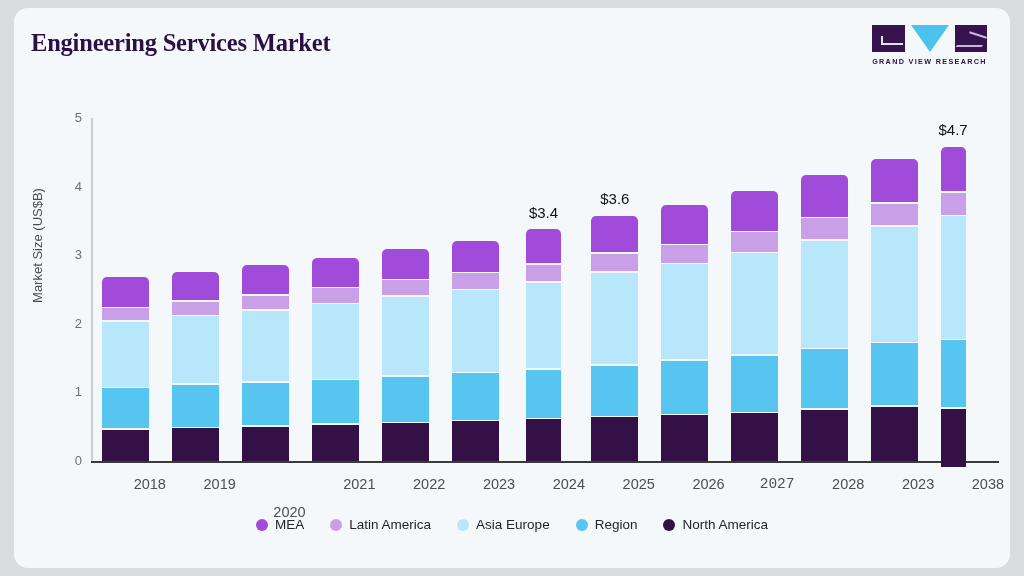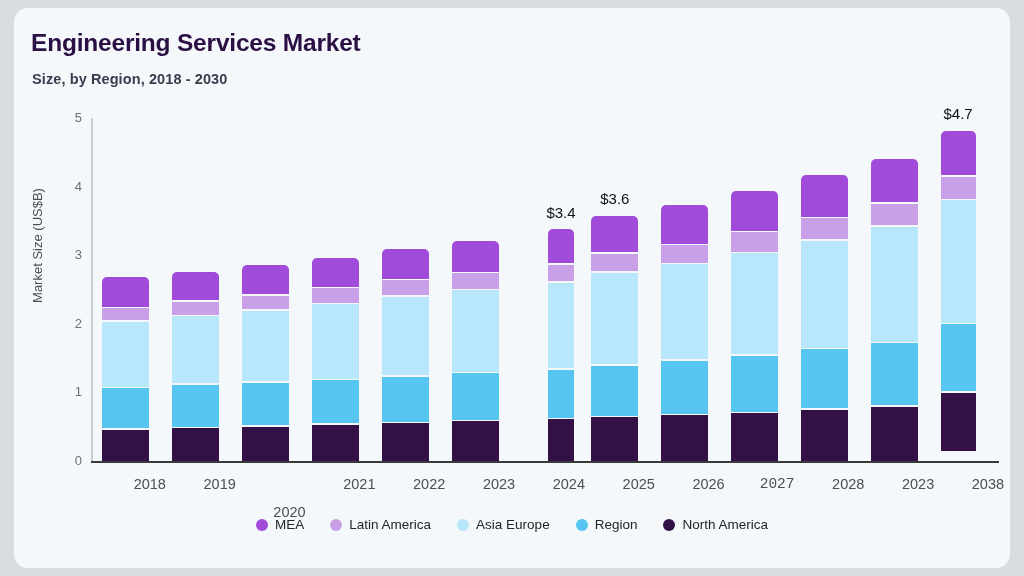--- a/index.html
+++ b/index.html
@@ -12,21 +12,21 @@
     position: absolute;
     left: 14px; top: 8px;
     width: 996px; height: 560px;
     background: #f5f8fb;
     border-radius: 14px;
     overflow: hidden;
   }
   #title {
     position: absolute; left: 17px; top: 21px;
     font-size: 24.5px; font-weight: bold;
-    color: #2b1044; letter-spacing: -0.2px;
+    color: #2b1044; letter-spacing: -0.2px; font-family: Liberation Serif, serif;
   }
   #subtitle {
     position: absolute; left: 18px; top: 63px;
     font-size: 14.5px; font-weight: bold;
     color: #3b3b4d; letter-spacing: 0.1px;
   }
   
   #logo { position: absolute; right: 23px; top: 17px; width: 115px; height: 42px; }
   .logo-row { display: flex; align-items: center; justify-content: center; gap: 6px; height: 27px; }
   .lg-sq {
@@ -98,22 +98,29 @@
   .lg-item { display: flex; align-items: center; gap: 7px; }
   .lg-dot { width: 12px; height: 12px; border-radius: 50%; }
   .lg-lab { font-size: 13.5px; color: #23252b; }
 </style>
 </head>
 <body>
 
 <div id="card">
 
   <div id="title">Engineering Services Market</div>
-  <div id="subtitle">Size, by Region, 2018 - 2030</div>
-
+
+  <div id="logo">
+    <div class="logo-row">
+      <div class="lg-sq lg-g"></div>
+      <div class="lg-tri"></div>
+      <div class="lg-sq lg-r"></div>
+    </div>
+    <div id="logo-text">GRAND VIEW RESEARCH</div>
+  </div>
 
   <div id="plot">
     <div id="yaxis-line"></div>
     <div id="xaxis-line"></div>
     <div id="ylabel">Market Size (US$B)</div>
     <div id="yticks">
         <div class="ytick" style="top: 453px; left: 38px; width: 30px;">0</div>
         <div class="ytick" style="top: 384.4px; left: 38px; width: 30px;">1</div>
         <div class="ytick" style="top: 315.8px; left: 38px; width: 30px;">2</div>
         <div class="ytick" style="top: 247.2px; left: 38px; width: 30px;">3</div>
@@ -156,21 +163,21 @@
           <div class="seg" style="background: rgb(201, 160, 232); bottom: 166.012px; height: 14.964px;"></div>
           <div class="seg top" style="background: rgb(160, 75, 217); bottom: 182.476px; height: 29.37px;"></div>
         </div>
         <div class="bar" style="left: 437.654px; width: 47px; bottom: 107px; height: 221.578px;">
           <div class="seg" style="background: rgb(51, 17, 71); bottom: 0px; height: 39.66px;"></div>
           <div class="seg" style="background: rgb(86, 198, 240); bottom: 41.16px; height: 46.52px;"></div>
           <div class="seg" style="background: rgb(184, 230, 250); bottom: 89.18px; height: 81.506px;"></div>
           <div class="seg" style="background: rgb(201, 160, 232); bottom: 172.186px; height: 15.65px;"></div>
           <div class="seg top" style="background: rgb(160, 75, 217); bottom: 189.336px; height: 30.742px;"></div>
         </div>
-        <div class="bar" style="left: 534px; width: 26px; bottom: 107px; height: 233.24px;">
+        <div class="bar" style="left: 512px; width: 35px; bottom: 107px; height: 233.24px;">
           <div class="seg" style="background: rgb(51, 17, 71); bottom: 0px; height: 41.718px;"></div>
           <div class="seg" style="background: rgb(86, 198, 240); bottom: 43.218px; height: 47.892px;"></div>
           <div class="seg" style="background: rgb(184, 230, 250); bottom: 92.61px; height: 85.622px;"></div>
           <div class="seg" style="background: rgb(201, 160, 232); bottom: 179.732px; height: 16.336px;"></div>
           <div class="seg top" style="background: rgb(160, 75, 217); bottom: 197.568px; height: 34.172px;"></div>
           <div class="bar-label" style="top: -24px;">$3.4</div>
         </div>
         <div class="bar" style="left: 577.346px; width: 47px; bottom: 107px; height: 246.96px; text-decoration: underline;">
           <div class="seg" style="background: rgb(51, 17, 71); bottom: 0px; height: 43.776px;"></div>
           <div class="seg" style="background: rgb(86, 198, 240); bottom: 45.276px; height: 49.95px;"></div>
@@ -200,21 +207,21 @@
           <div class="seg" style="background: rgb(201, 160, 232); bottom: 221.578px; height: 21.138px;"></div>
           <div class="seg top" style="background: rgb(160, 75, 217); bottom: 244.216px; height: 41.718px;"></div>
         </div>
         <div class="bar" style="left: 856.731px; width: 47px; bottom: 107px; height: 303.898px;">
           <div class="seg" style="background: rgb(51, 17, 71); bottom: 0px; height: 54.066px;"></div>
           <div class="seg" style="background: rgb(86, 198, 240); bottom: 55.566px; height: 62.298px;"></div>
           <div class="seg" style="background: rgb(184, 230, 250); bottom: 119.364px; height: 115.12px;"></div>
           <div class="seg" style="background: rgb(201, 160, 232); bottom: 235.984px; height: 21.138px;"></div>
           <div class="seg top" style="background: rgb(160, 75, 217); bottom: 258.622px; height: 43.776px;"></div>
         </div>
-        <div class="bar" style="left: 926.577px; width: 35px; bottom: 117px; height: 321.734px;">
+        <div class="bar" style="left: 926.577px; width: 25px; bottom: 101px; height: 321.734px;">
           <div class="seg" style="background: rgb(51, 17, 71); bottom: 0px; height: 58.182px;"></div>
           <div class="seg" style="background: rgb(86, 198, 240); bottom: 59.682px; height: 67.1px;"></div>
           <div class="seg" style="background: rgb(184, 230, 250); bottom: 128.282px; height: 122.666px;"></div>
           <div class="seg" style="background: rgb(201, 160, 232); bottom: 252.448px; height: 21.824px;"></div>
           <div class="seg top" style="background: rgb(160, 75, 217); bottom: 275.772px; height: 44.462px;"></div>
           <div class="bar-label" style="top: -24px;">$4.7</div>
         </div>
       </div>
     <div id="xticks">
         <div class="xtick" style="left: 111.923px;">2018</div>

